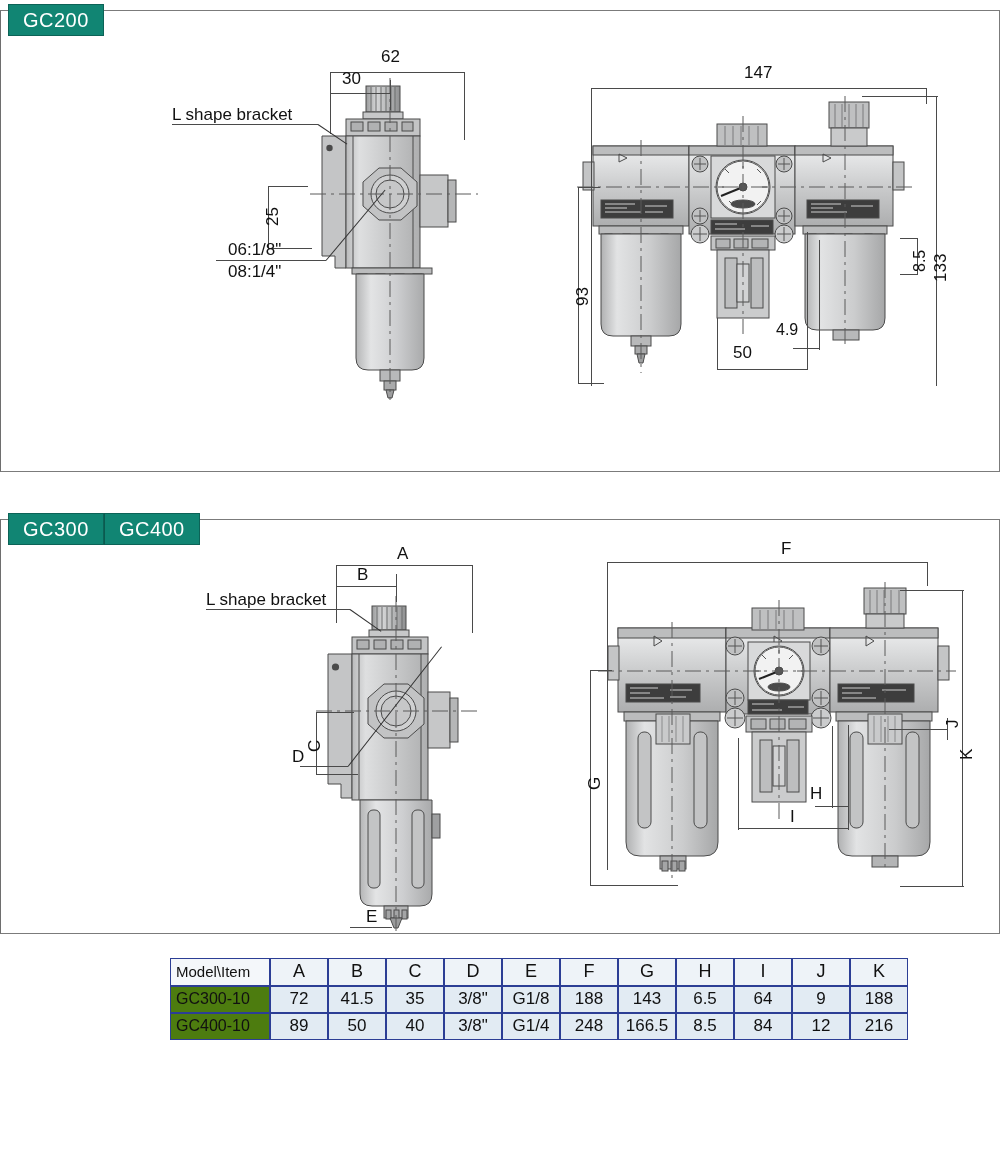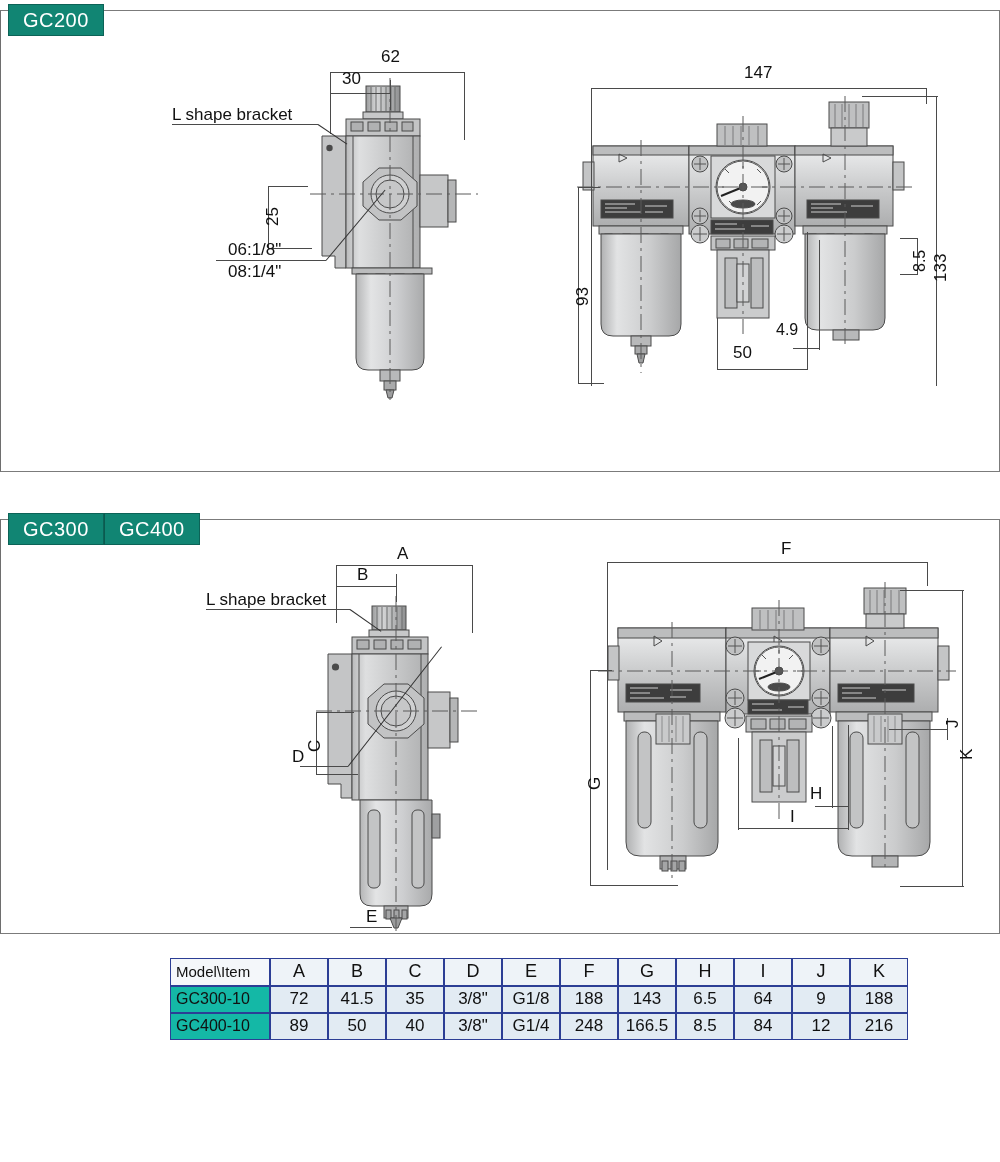--- a/index.html
+++ b/index.html
@@ -38,21 +38,21 @@
   
   #spec-table{position:absolute;left:170px;top:958px;border-collapse:separate;border-spacing:0;}
   #spec-table td,#spec-table th{
     border:1px solid #2c3e95;font-size:17px;text-align:center;
     padding:2px 0 3px 0;background:#ffffff;font-weight:normal;color:#111;
     height:24px;box-sizing:border-box;
   }
   #spec-table tr.alt td{background:#e2ebf3;}
   #spec-table thead td{background:#eef3f8;font-size:18px;margin-top:19px;}
   #spec-table td.model{text-align:left;padding-left:5px;width:100px;background:#ffffff;font-size:16px;}
-  #spec-table tr.alt td.model{background:#14b8a6;}
+  #spec-table tr.alt td.model{background:#4d7c0f;}
   #spec-table thead td.model{font-size:15px;background:#f4f7fa;}
   .cw{width:58px;}
 </style>
 </head>
 <body>
 
 <div class="panel" id="panel-gc200"></div>
 <div class="tabrow" id="tabs-gc200">
   <div class="tab">GC200</div>
 </div>

